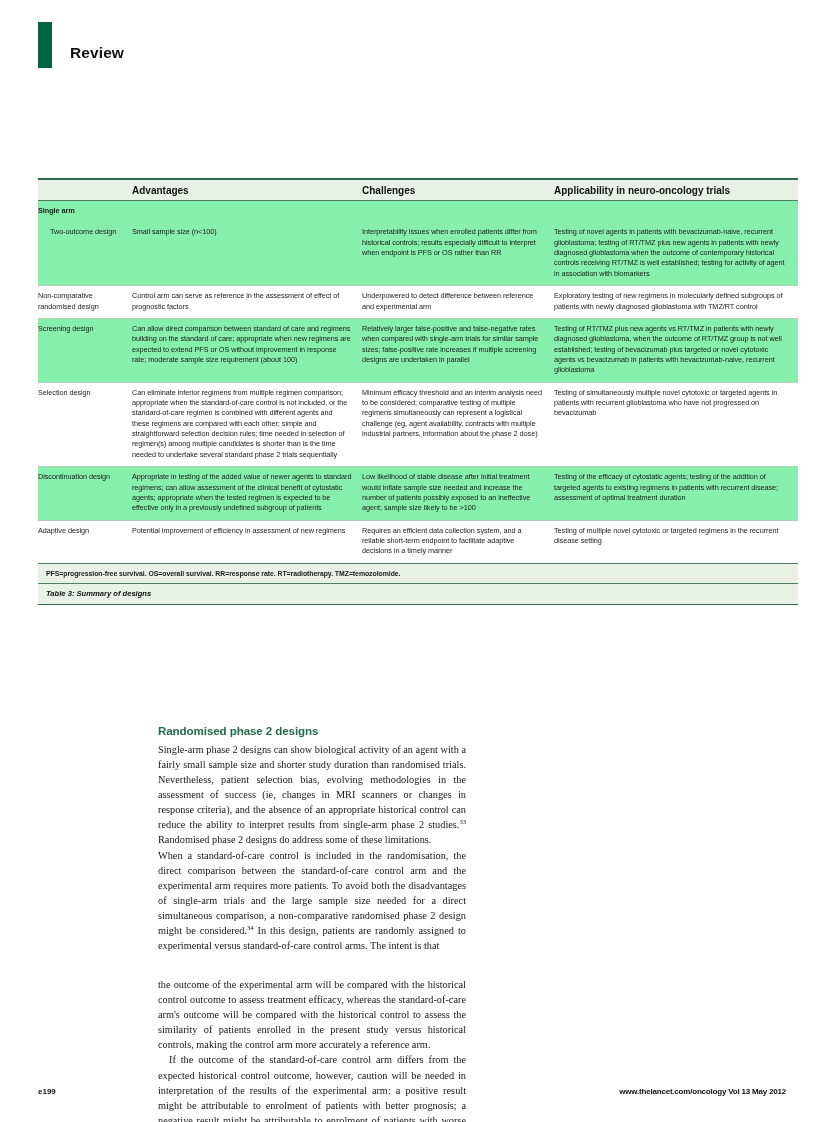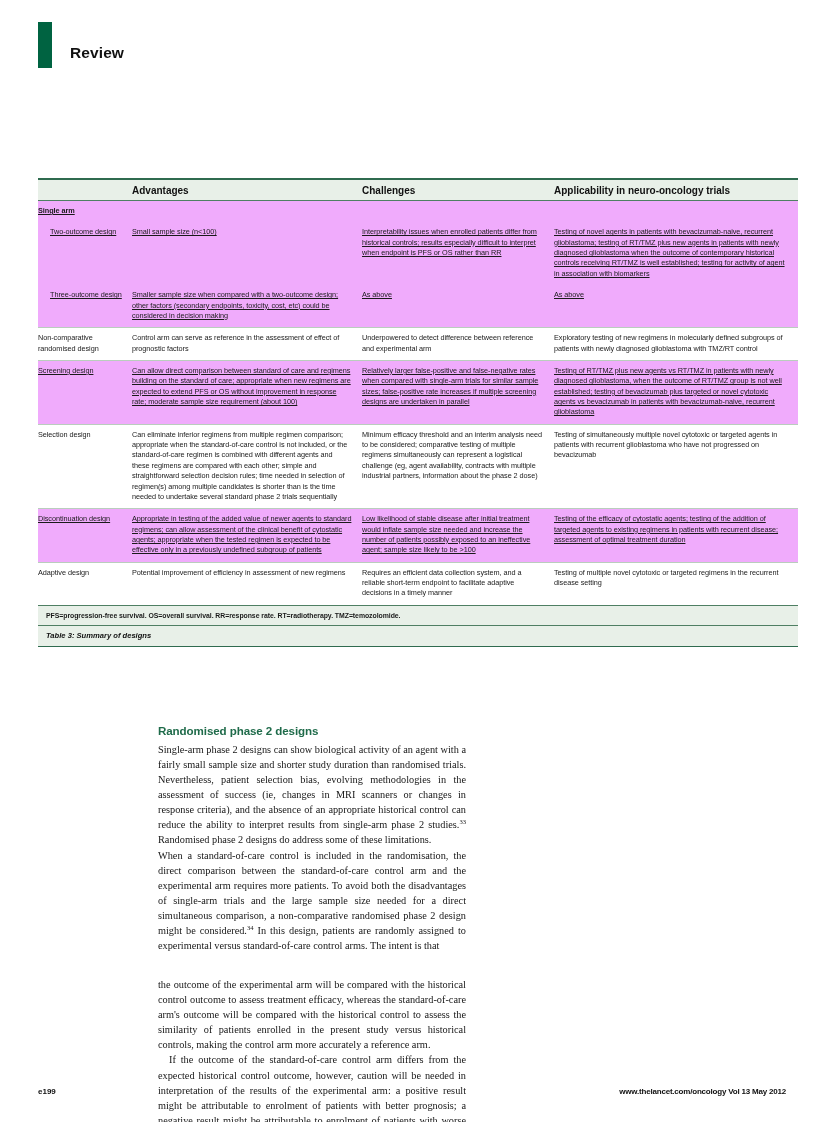--- a/index.html
+++ b/index.html
@@ -77,21 +77,21 @@
     border-bottom: 1.4px solid #4f7f63;
   }
   table.designs td {
     vertical-align: top;
     font-size: 7.3px;
     line-height: 1.42;
     color: #1a1a1a;
     padding: 5px 10px 6px 0px;
     letter-spacing: -0.06px;
   }
-  tr.shade td { background: #f0abfc; text-decoration: underline; }
+  tr.shade td { background: #86efac; }
   tr.plain td { background: #ffffff; }
   tr.sep td { border-top: 0.8px solid #b9cdbd; margin-top: 34px; }
   td.lbl { font-weight: normal; padding-left: 0px; }
   td.lbl.indent { padding-left: 12px; }
   td.grp { font-weight: bold; font-size: 7.4px; padding-bottom: 1px; }
 
   .tbl-foot {
     background: #e8f0e8;
     font-size: 6.9px;
     font-weight: bold;
@@ -205,26 +205,20 @@
 
       <tr class="shade">
         <td class="grp" colspan="4">Single arm</td>
       </tr>
       <tr class="shade">
         <td class="lbl indent">Two-outcome design</td>
         <td>Small sample size (n&lt;100)</td>
         <td>Interpretability issues when enrolled patients differ from historical controls; results especially difficult to interpret when endpoint is PFS or OS rather than RR</td>
         <td>Testing of novel agents in patients with bevacizumab-naive, recurrent glioblastoma; testing of RT/TMZ plus new agents in patients with newly diagnosed glioblastoma when the outcome of contemporary historical controls receiving RT/TMZ is well established; testing for activity of agent in association with biomarkers</td>
       </tr>
-      <tr class="shade">
-        <td class="lbl indent">Three-outcome design</td>
-        <td>Smaller sample size when compared with a two-outcome design; other factors (secondary endpoints, toxicity, cost, etc) could be considered in decision making</td>
-        <td>As above</td>
-        <td>As above</td>
-      </tr>
 
       <tr class="plain sep">
         <td class="lbl">Non-comparative randomised design</td>
         <td>Control arm can serve as reference in the assessment of effect of prognostic factors</td>
         <td>Underpowered to detect difference between reference and experimental arm</td>
         <td>Exploratory testing of new regimens in molecularly defined subgroups of patients with newly diagnosed glioblastoma with TMZ/RT control</td>
       </tr>
       <tr class="shade sep">
         <td class="lbl">Screening design</td>
         <td>Can allow direct comparison between standard of care and regimens building on the standard of care; appropriate when new regimens are expected to extend PFS or OS without improvement in response rate; moderate sample size requirement (about 100)</td>

